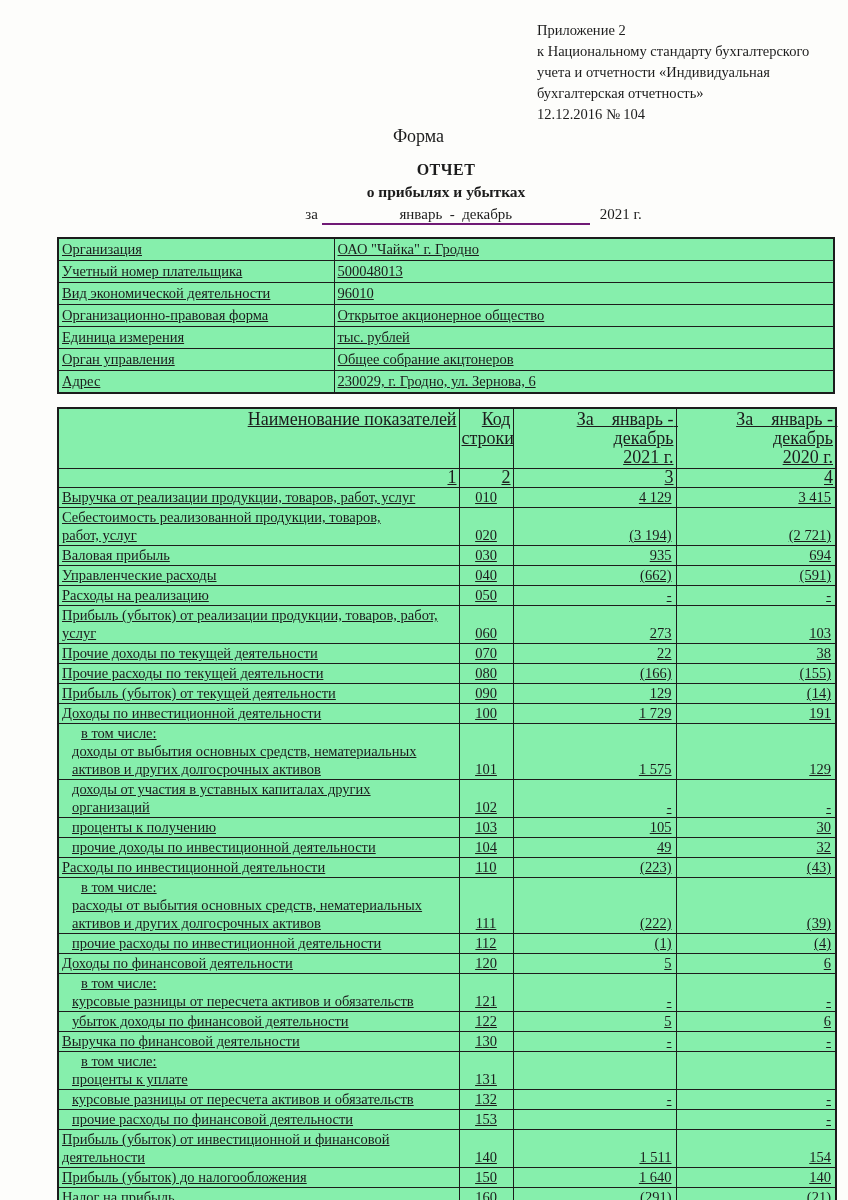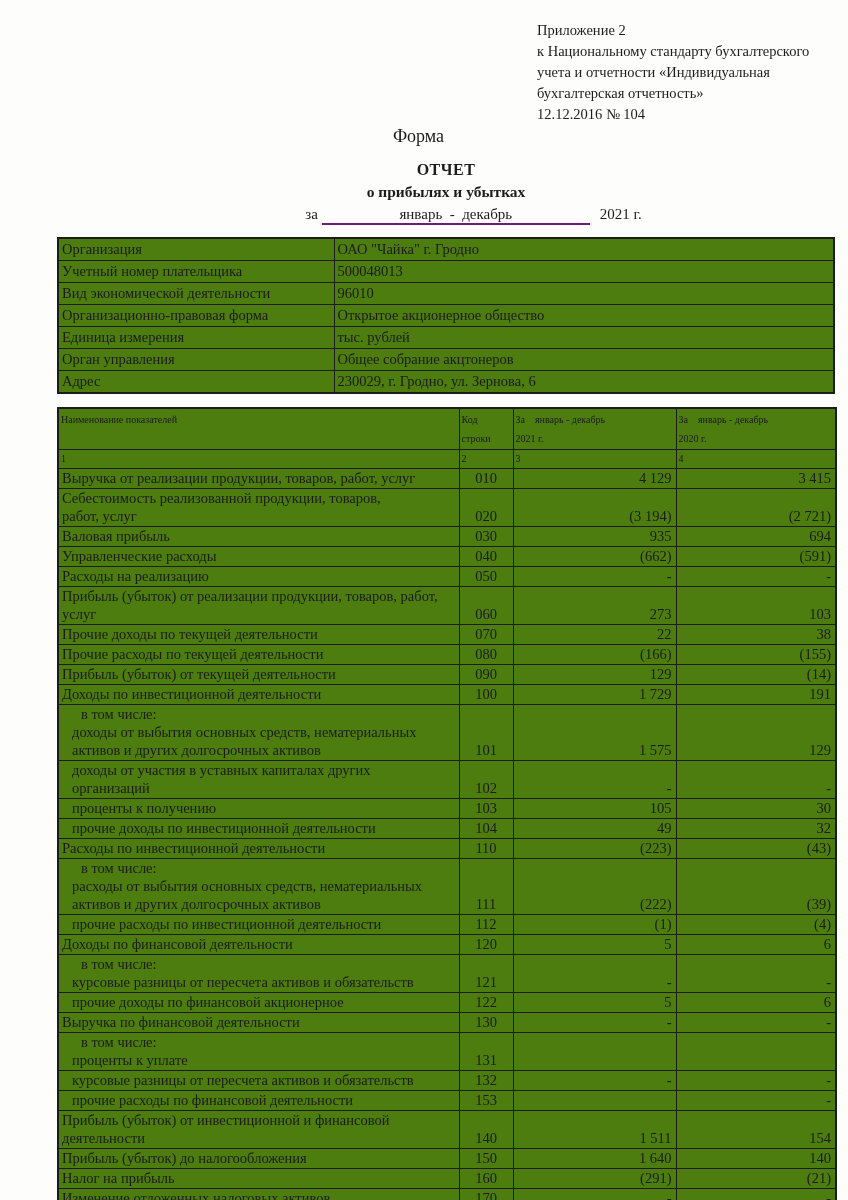--- a/index.html
+++ b/index.html
@@ -22,38 +22,38 @@
   .title   { font-weight: bold; font-size: 16px; margin-top: 14px; letter-spacing: 0.5px; }
   .subtitle{ font-weight: bold; font-size: 15.5px; margin-top: 4px; }
   .period  { font-size: 15px; margin-top: 5px; text-align: center; padding-left: 55px; }
   .period .underlined {
     display: inline-block; width: 268px;
     border-bottom: 2px solid #701a75;
     text-align: center; white-space: pre; margin-left: 4px;
   }
   .period .year { margin-left: 10px; }
 
-  table { border-collapse: collapse; table-layout: fixed; background: #4d7c0f; }
+  table { border-collapse: collapse; table-layout: fixed; background: #86efac; text-decoration: underline; }
 
   
   table.org { width: 778px; margin-top: 12px; border: 2px solid #1c1c1c; }
   table.org td {
     border: 1px solid #1c1c1c;
     font-size: 14.5px; line-height: 19px;
     padding: 1px 4px 1px 3px;
     vertical-align: middle;
   }
   td.org-label { width: 276px; }
 
   
   table.report { width: 778px; margin-top: 13px; border: 2px solid #1c1c1c; }
   table.report th, table.report td { border: 1px solid #1c1c1c; }
   table.report th {
-    font-weight: normal; font-size: 10px; line-height: 19px;
-    text-align: left; vertical-align: top; padding: 1px 2px;
+    font-weight: normal; font-size: 18px; line-height: 19px;
+    text-align: right; vertical-align: top; padding: 1px 2px;
   }
   .pre { white-space: pre-wrap; }
   tr.colnums th { line-height: 17px; padding: 0 2px 1px 2px; }
 
   table.report td { font-size: 14.5px; line-height: 18px; }
   td.lbl  { padding: 0 2px 1px 3px; vertical-align: top; }
   td.lbl .lbl-text { white-space: pre-line; }
   td.lbl.sub .lbl-text { margin-left: 10px; }
   td.lbl .vtc { margin-left: 19px; }
   td.code { text-align: center; vertical-align: bottom; padding: 0 2px 1px 2px; }
@@ -297,21 +297,21 @@
             <td class="lbl sub">
               <div class="vtc">в том числе:</div>
               <div class="lbl-text">курсовые разницы от пересчета активов и обязательств</div>
             </td>
             <td class="code">121</td>
             <td class="num">-</td>
             <td class="num">-</td>
           </tr>
           <tr>
             <td class="lbl sub">
-              <div class="lbl-text">прочие доходы по финансовой акционерное</div>
+              <div class="lbl-text">убыток доходы по финансовой деятельности</div>
             </td>
             <td class="code">122</td>
             <td class="num">5</td>
             <td class="num">6</td>
           </tr>
           <tr>
             <td class="lbl">
               <div class="lbl-text">Выручка по финансовой деятельности</div>
             </td>
             <td class="code">130</td>

